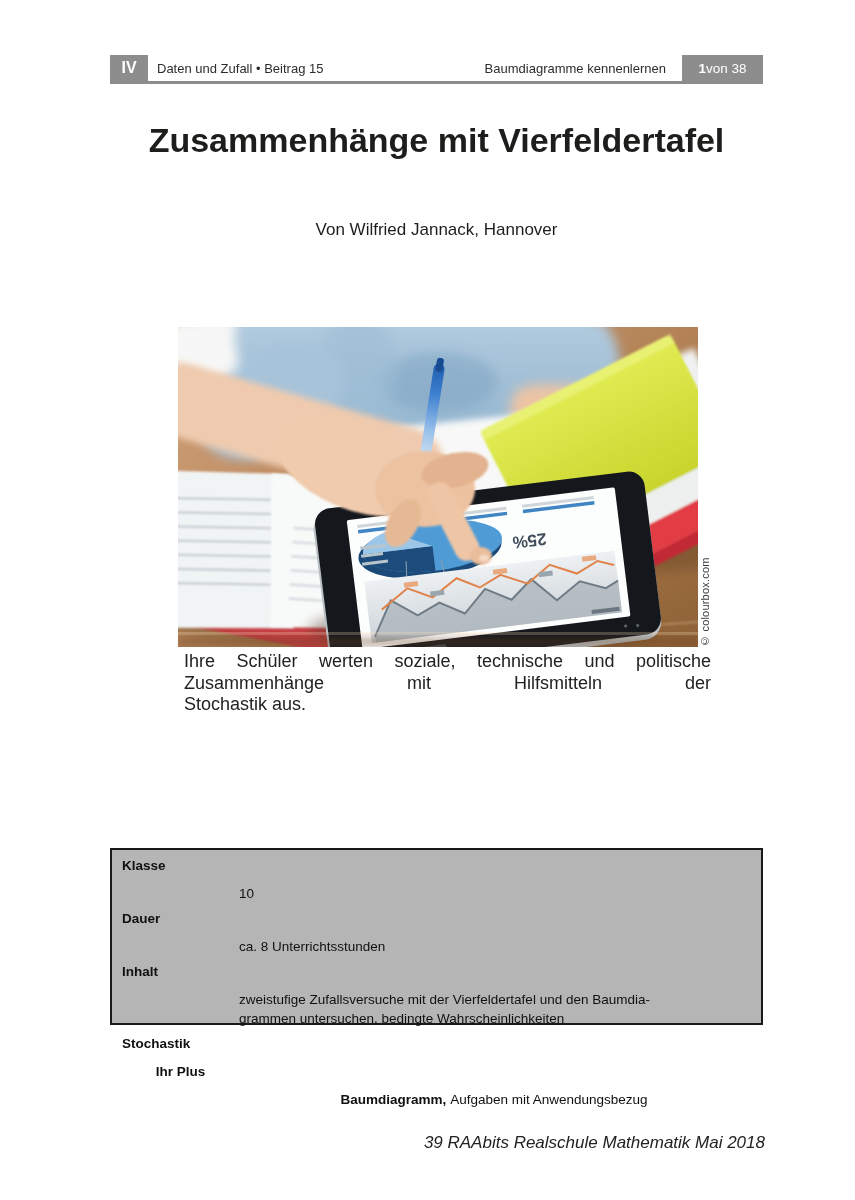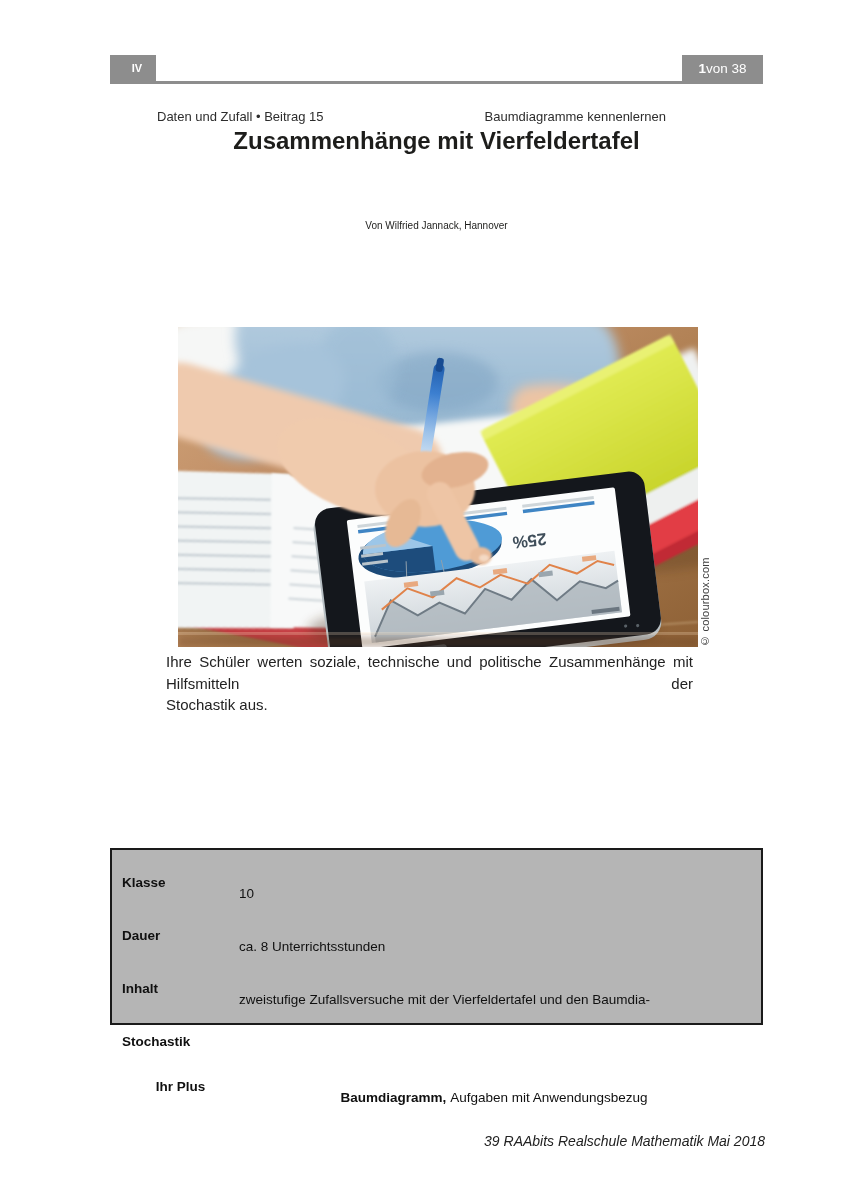--- a/index.html
+++ b/index.html
@@ -2,52 +2,52 @@
 <html style="--color-header-gray: #8d8d8d; --color-table-bg: #b5b5b5; --color-table-border: #1a1a1a; --color-ink: #1d1d1b;"><head>
 <meta charset="utf-8">
 <style>
   html,body{margin:0;padding:0;background:#ffffff;}
   body{width:855px;height:1200px;position:relative;font-family:"Liberation Sans","DejaVu Sans",sans-serif;color:var(--color-ink,#1d1d1b);}
   .page{position:absolute;inset:0;background:#fff;overflow:hidden;}
 
   
   .header{position:absolute;left:110px;top:55px;width:653px;height:26px;border-bottom:3px solid var(--color-header-gray,#8d8d8d);}
   .hbox{position:absolute;top:0;height:26px;background:var(--color-header-gray,#8d8d8d);color:#fff;display:flex;align-items:center;justify-content:center;}
-  .hbox.left{left:0;width:38px;font-weight:bold;font-size:11px;padding-left:8px;}
+  .hbox.left{left:0;width:38px;font-weight:bold;font-size:16px;}
   .hbox.right{right:0;width:81px;font-size:13.5px;}
   .hbox.right .pnum{font-weight:bold;}
-  .htext{position:absolute;top:0;height:26px;line-height:27px;font-size:13px;color:#2d2d2d;margin-top:48px;}
+  .htext{position:absolute;top:0;height:26px;line-height:27px;font-size:13px;color:#2d2d2d;}
   .htext.l{left:47px;}
   .htext.r{right:97px;}
 
   
-  .title{position:absolute;left:110px;top:124px;width:653px;margin:0;text-align:center;font-size:24px;line-height:33px;font-weight:bold;color:var(--color-ink,#1d1d1b);}
-  .byline{position:absolute;left:110px;top:220px;width:653px;text-align:center;font-size:10px;}
+  .title{position:absolute;left:110px;top:124px;width:653px;margin:0;text-align:center;font-size:34px;line-height:33px;font-weight:bold;color:var(--color-ink,#1d1d1b);}
+  .byline{position:absolute;left:110px;top:220px;width:653px;text-align:center;font-size:17px;}
 
   
   .photo{position:absolute;left:178px;top:327px;width:520px;height:320px;overflow:hidden;background:#c09468;}
   .photo svg{display:block;}
   .credit{position:absolute;left:699px;top:537px;height:110px;writing-mode:vertical-rl;transform:rotate(180deg);font-size:11px;color:#3d3d3d;letter-spacing:.2px;}
 
   
-  .caption{position:absolute;left:166px;top:651px;width:527px;margin:0;font-size:15px;line-height:21.5px;color:#222;}
+  .caption{position:absolute;left:184px;top:651px;width:527px;margin:0;font-size:18px;line-height:21.5px;color:#222;}
   .cap-line{display:block;}
   .cap-line.just{text-align:justify;text-align-last:justify;}
 
   
   .info-table{position:absolute;left:110px;top:848px;width:653px;height:177px;box-sizing:border-box;background:var(--color-table-bg,#b5b5b5);border:2px solid var(--color-table-border,#1a1a1a);padding:6px 12px 0 10px;font-size:13.5px;line-height:19px;color:#101010;}
   .irow{display:flex;margin-bottom:6px;}
-  .irow .lbl{width:117px;flex:none;font-weight:bold;margin-top:17px;}
+  .irow .lbl{width:117px;flex:none;font-weight:bold;}
   .irow .val{flex:1;margin-top:28px;}
   .irow .val span.line{display:block;}
   .irow.plus{margin-top:9px;text-align:center;}
   .irow .val b{margin-right:4px;}
 
   
-  .footer{position:absolute;right:90px;top:1133px;font-size:14px;font-style:italic;color:#222;}
+  .footer{position:absolute;right:90px;top:1133px;font-size:17px;font-style:italic;color:#222;}
 </style>
 </head>
 <body>
 
 <div class="page">
 
   <div class="header">
     <div class="hbox left">IV</div>
     <div class="htext l">Daten und Zufall • Beitrag 15</div>
     <div class="htext r">Baumdiagramme kennenlernen</div>
@@ -276,20 +276,21 @@
     <div class="irow">
       <div class="lbl">Dauer</div>
       <div class="val">
           <span class="line">ca. 8 Unterrichtsstunden</span>
         </div>
     </div>
     <div class="irow">
       <div class="lbl">Inhalt</div>
       <div class="val">
         <span class="line">zweistufige Zufallsversuche mit der Vierfeldertafel und den Baumdia-</span>
+        <span class="line">grammen untersuchen, bedingte Wahrscheinlichkeiten</span>
       </div>
     </div>
     <div class="irow">
       <div class="lbl">Stochastik</div>
     </div>
     <div class="irow plus">
       <div class="lbl">Ihr Plus</div>
       <div class="val"><b>Baumdiagramm,</b><span>Aufgaben mit Anwendungsbezug</span></div>
     </div>
   </div>

